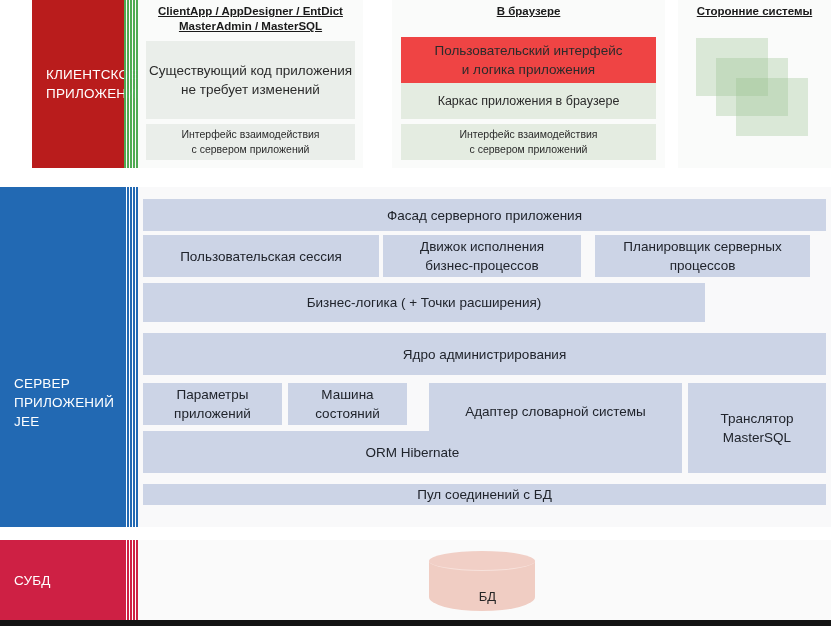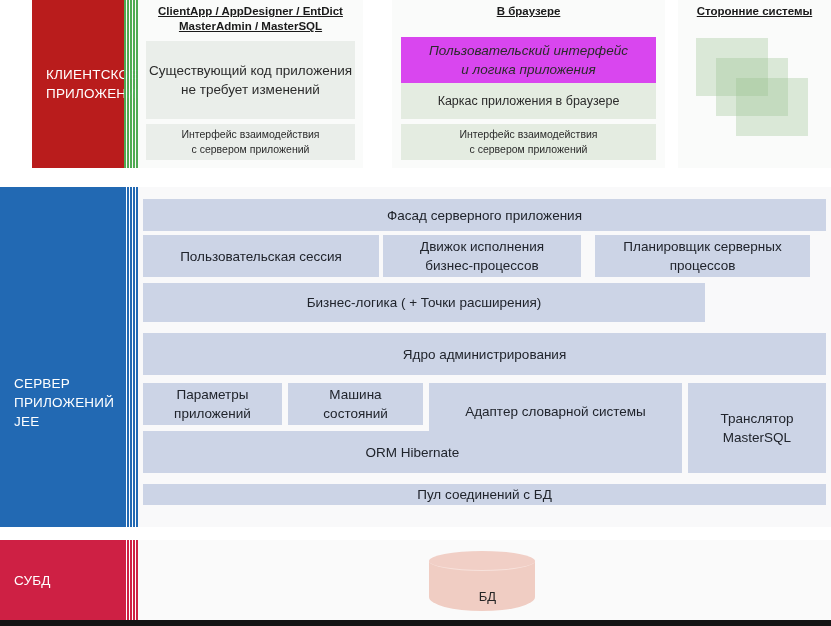--- a/index.html
+++ b/index.html
@@ -93,21 +93,21 @@
     color: #2b2b2b;
     text-align: center;
     display: flex;
     align-items: center;
     justify-content: center;
     box-sizing: border-box;
     line-height: 19px;
   }
   .client-box.lg { font-size: 13.5px; }
   .client-box.sm { font-size: 10.5px; line-height: 15px; }
-  .client-box.greener { background: #d946ef; font-style: italic; }
+  .client-box.greener { background: #ef4444; }
   .client-box.mid { background: #e4ece1; }
 
   
   .ext-wrap { position: absolute; }
   .ext-sq {
     position: absolute;
     background: rgba(146, 190, 135, 0.30);
   }
 
   
@@ -258,21 +258,21 @@
       <div class="srv-box" style="left:245px; top:48px; width:198px; height:42px; white-space:pre-line;">Движок исполнения
 бизнес-процессов</div>
       <div class="srv-box" style="left:457px; top:48px; width:215px; height:42px;">Планировщик серверных процессов</div>
 
       <div class="srv-box" style="left:5px; top:96px; width:562px; height:39px;">Бизнес-логика ( + Точки расширения)</div>
 
       <div class="srv-box" style="left:5px; top:146px; width:683px; height:42px;">Ядро администрирования</div>
 
       <div class="srv-box" style="left:5px; top:196px; width:139px; height:42px; white-space:pre-line;">Параметры
 приложений</div>
-      <div class="srv-box" style="left:150px; top:196px; width:135px; height:42px; white-space:pre-line;">Машина
+      <div class="srv-box" style="left:150px; top:196px; width:119px; height:42px; white-space:pre-line;">Машина
 состояний</div>
       <div class="srv-box" style="left:291px; top:196px; width:253px; height:56px;">Адаптер словарной системы</div>
       <div class="srv-box" style="left:550px; top:196px; width:138px; height:90px; white-space:pre-line;">Транслятор
 MasterSQL</div>
 
       <div class="srv-box" style="left:5px; top:244px; width:539px; height:42px;">ORM Hibernate</div>
 
       <div class="srv-box" style="left:5px; top:297px; width:683px; height:21px;">Пул соединений с БД</div>
 
     </div>

